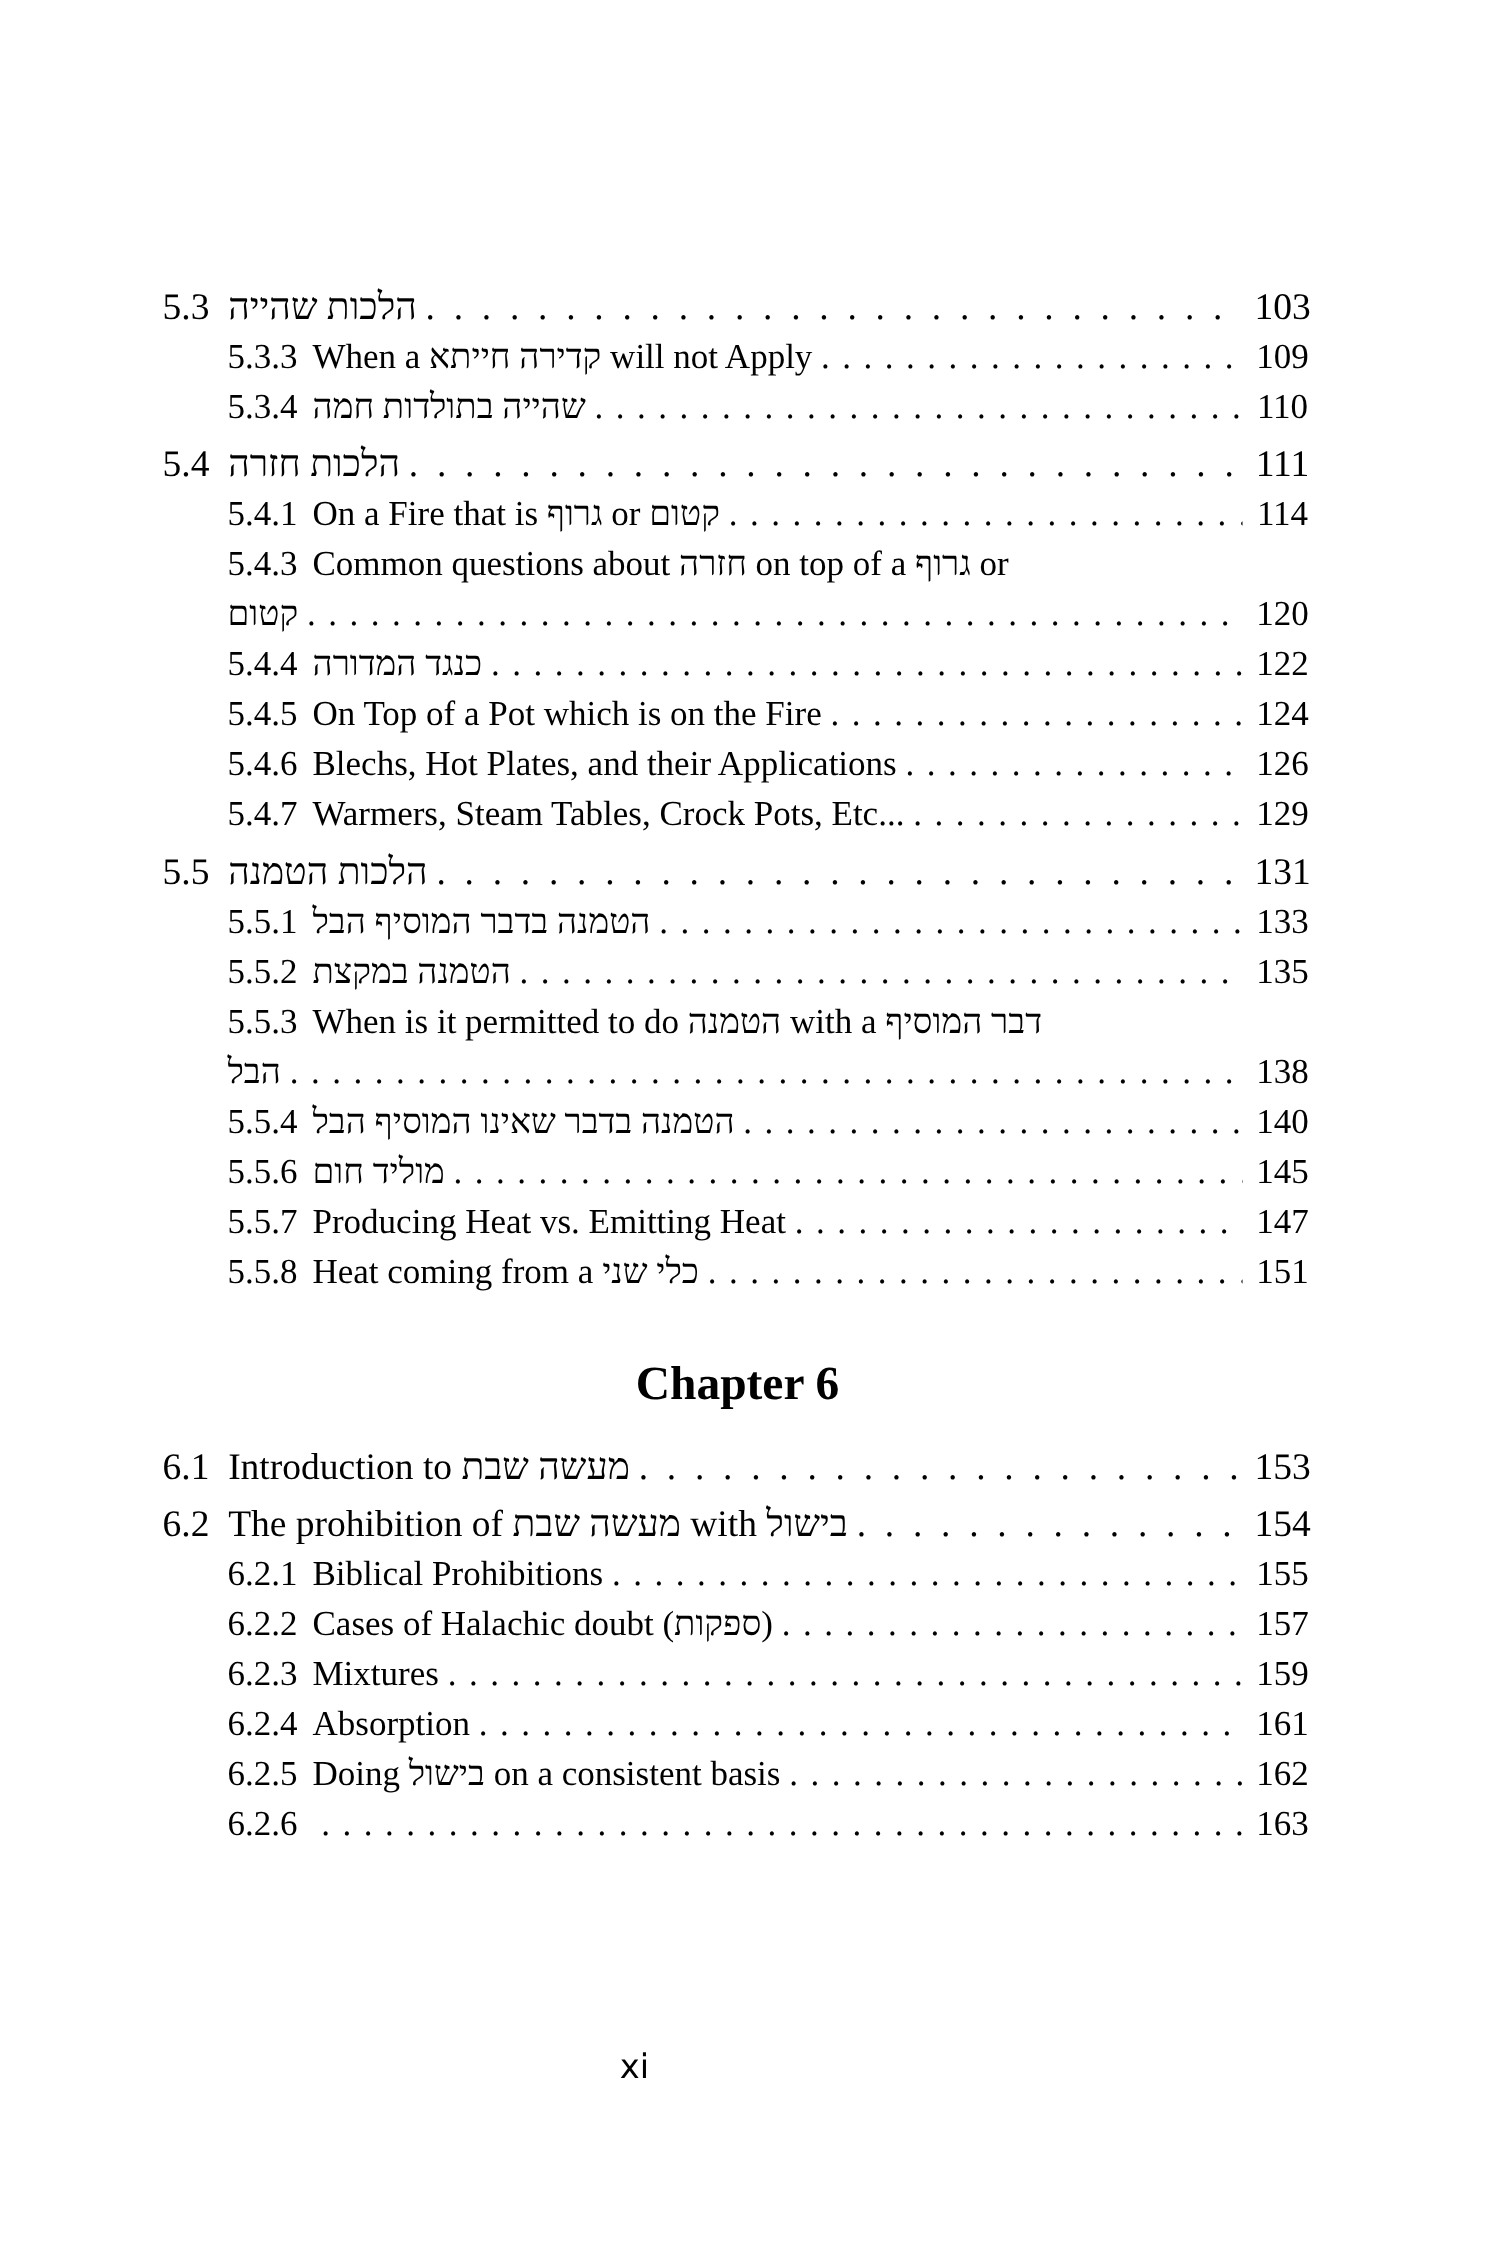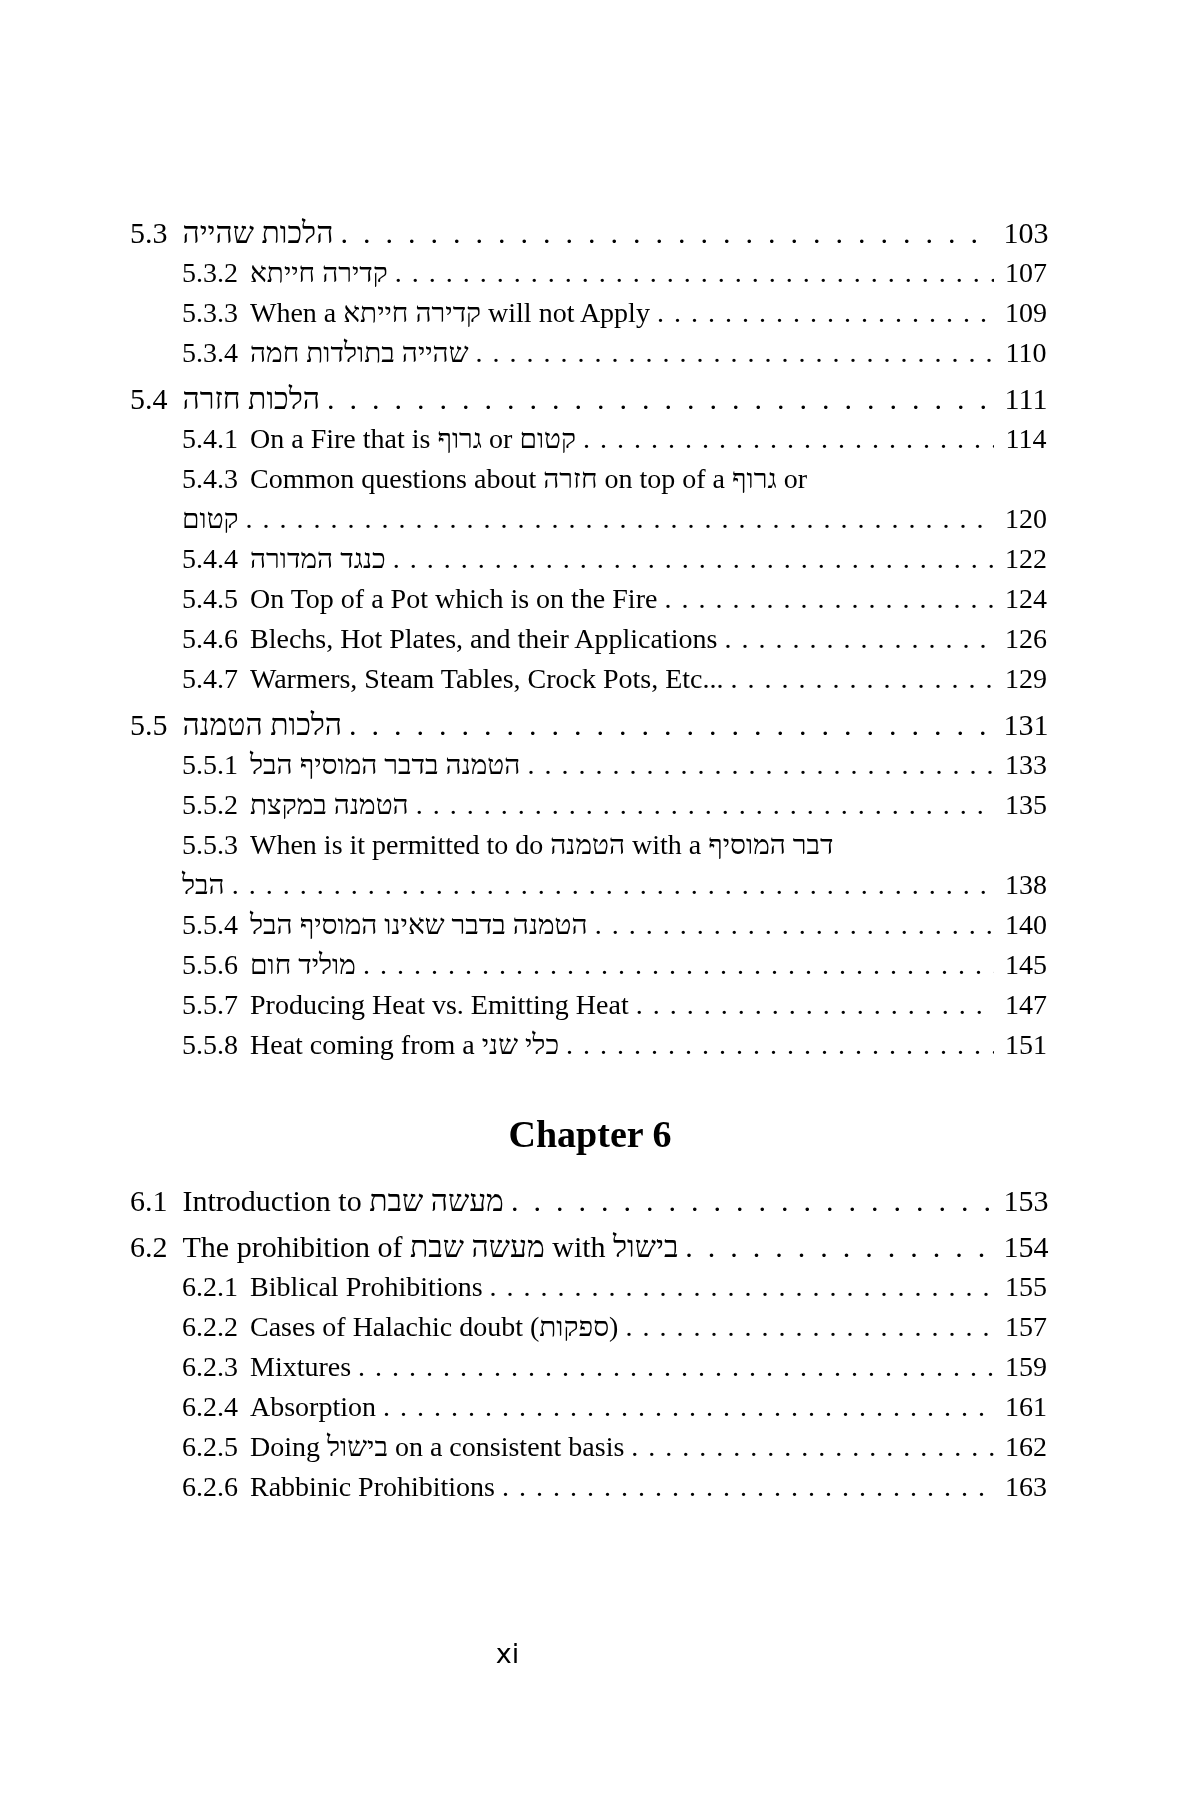--- a/index.html
+++ b/index.html
@@ -1,21 +1,21 @@
 <!DOCTYPE html>
 <html><head>
 <meta charset="utf-8">
 <style>
   html, body { margin:0; padding:0; }
   body {
     width:1200px; height:1800px; background:#ffffff; position:relative;
     font-family:"Liberation Serif","DejaVu Serif","DejaVu Sans",serif;
     color:#000;
   }
-  .toc { position:absolute; left:130px; top:207px; width:920px; }
+  .toc { position:absolute; left:130px; top:220px; width:920px; }
   .row { display:flex; align-items:baseline; line-height:40px; white-space:nowrap; }
   .lvl1 { font-size:30px; margin-top:6px; }
   .lvl2 { font-size:28px; padding-left:52px; }
   .row.controw { margin-top:0; }
   .num { margin-right:12px; }
   .lvl1 > .num { margin-right:15px; }
   .leader { flex:1 1 auto; overflow:hidden; margin:0 8px 0 7px; min-width:20px; }
   .leader::after {
     content:"..........................................................................";
     letter-spacing:10px;
@@ -35,26 +35,20 @@
 <body>
 
 <div class="toc">
     <div class="row lvl1">
       <span class="num">5.3</span>
       <span class="title">הלכות שהייה</span>
       <span class="leader"></span>
       <span class="pagenum">103</span>
     </div>
     <div class="row lvl2">
-      <span class="num">5.3.2</span>
-      <span class="title">קדירה חייתא</span>
-      <span class="leader"></span>
-      <span class="pagenum">107</span>
-    </div>
-    <div class="row lvl2">
       <span class="num">5.3.3</span>
       <span class="title">When a קדירה חייתא will not Apply</span>
       <span class="leader"></span>
       <span class="pagenum">109</span>
     </div>
     <div class="row lvl2">
       <span class="num">5.3.4</span>
       <span class="title">שהייה בתולדות חמה</span>
       <span class="leader"></span>
       <span class="pagenum">110</span>
@@ -193,19 +187,18 @@
       <span class="pagenum">161</span>
     </div>
     <div class="row lvl2">
       <span class="num">6.2.5</span>
       <span class="title">Doing בישול on a consistent basis</span>
       <span class="leader"></span>
       <span class="pagenum">162</span>
     </div>
     <div class="row lvl2">
       <span class="num">6.2.6</span>
-      <span class="title">Rabbinic Prohibitions</span>
       <span class="leader"></span>
       <span class="pagenum">163</span>
     </div>
   </div>
 
 <div class="page-footer">xi</div>
 
 </body></html>

